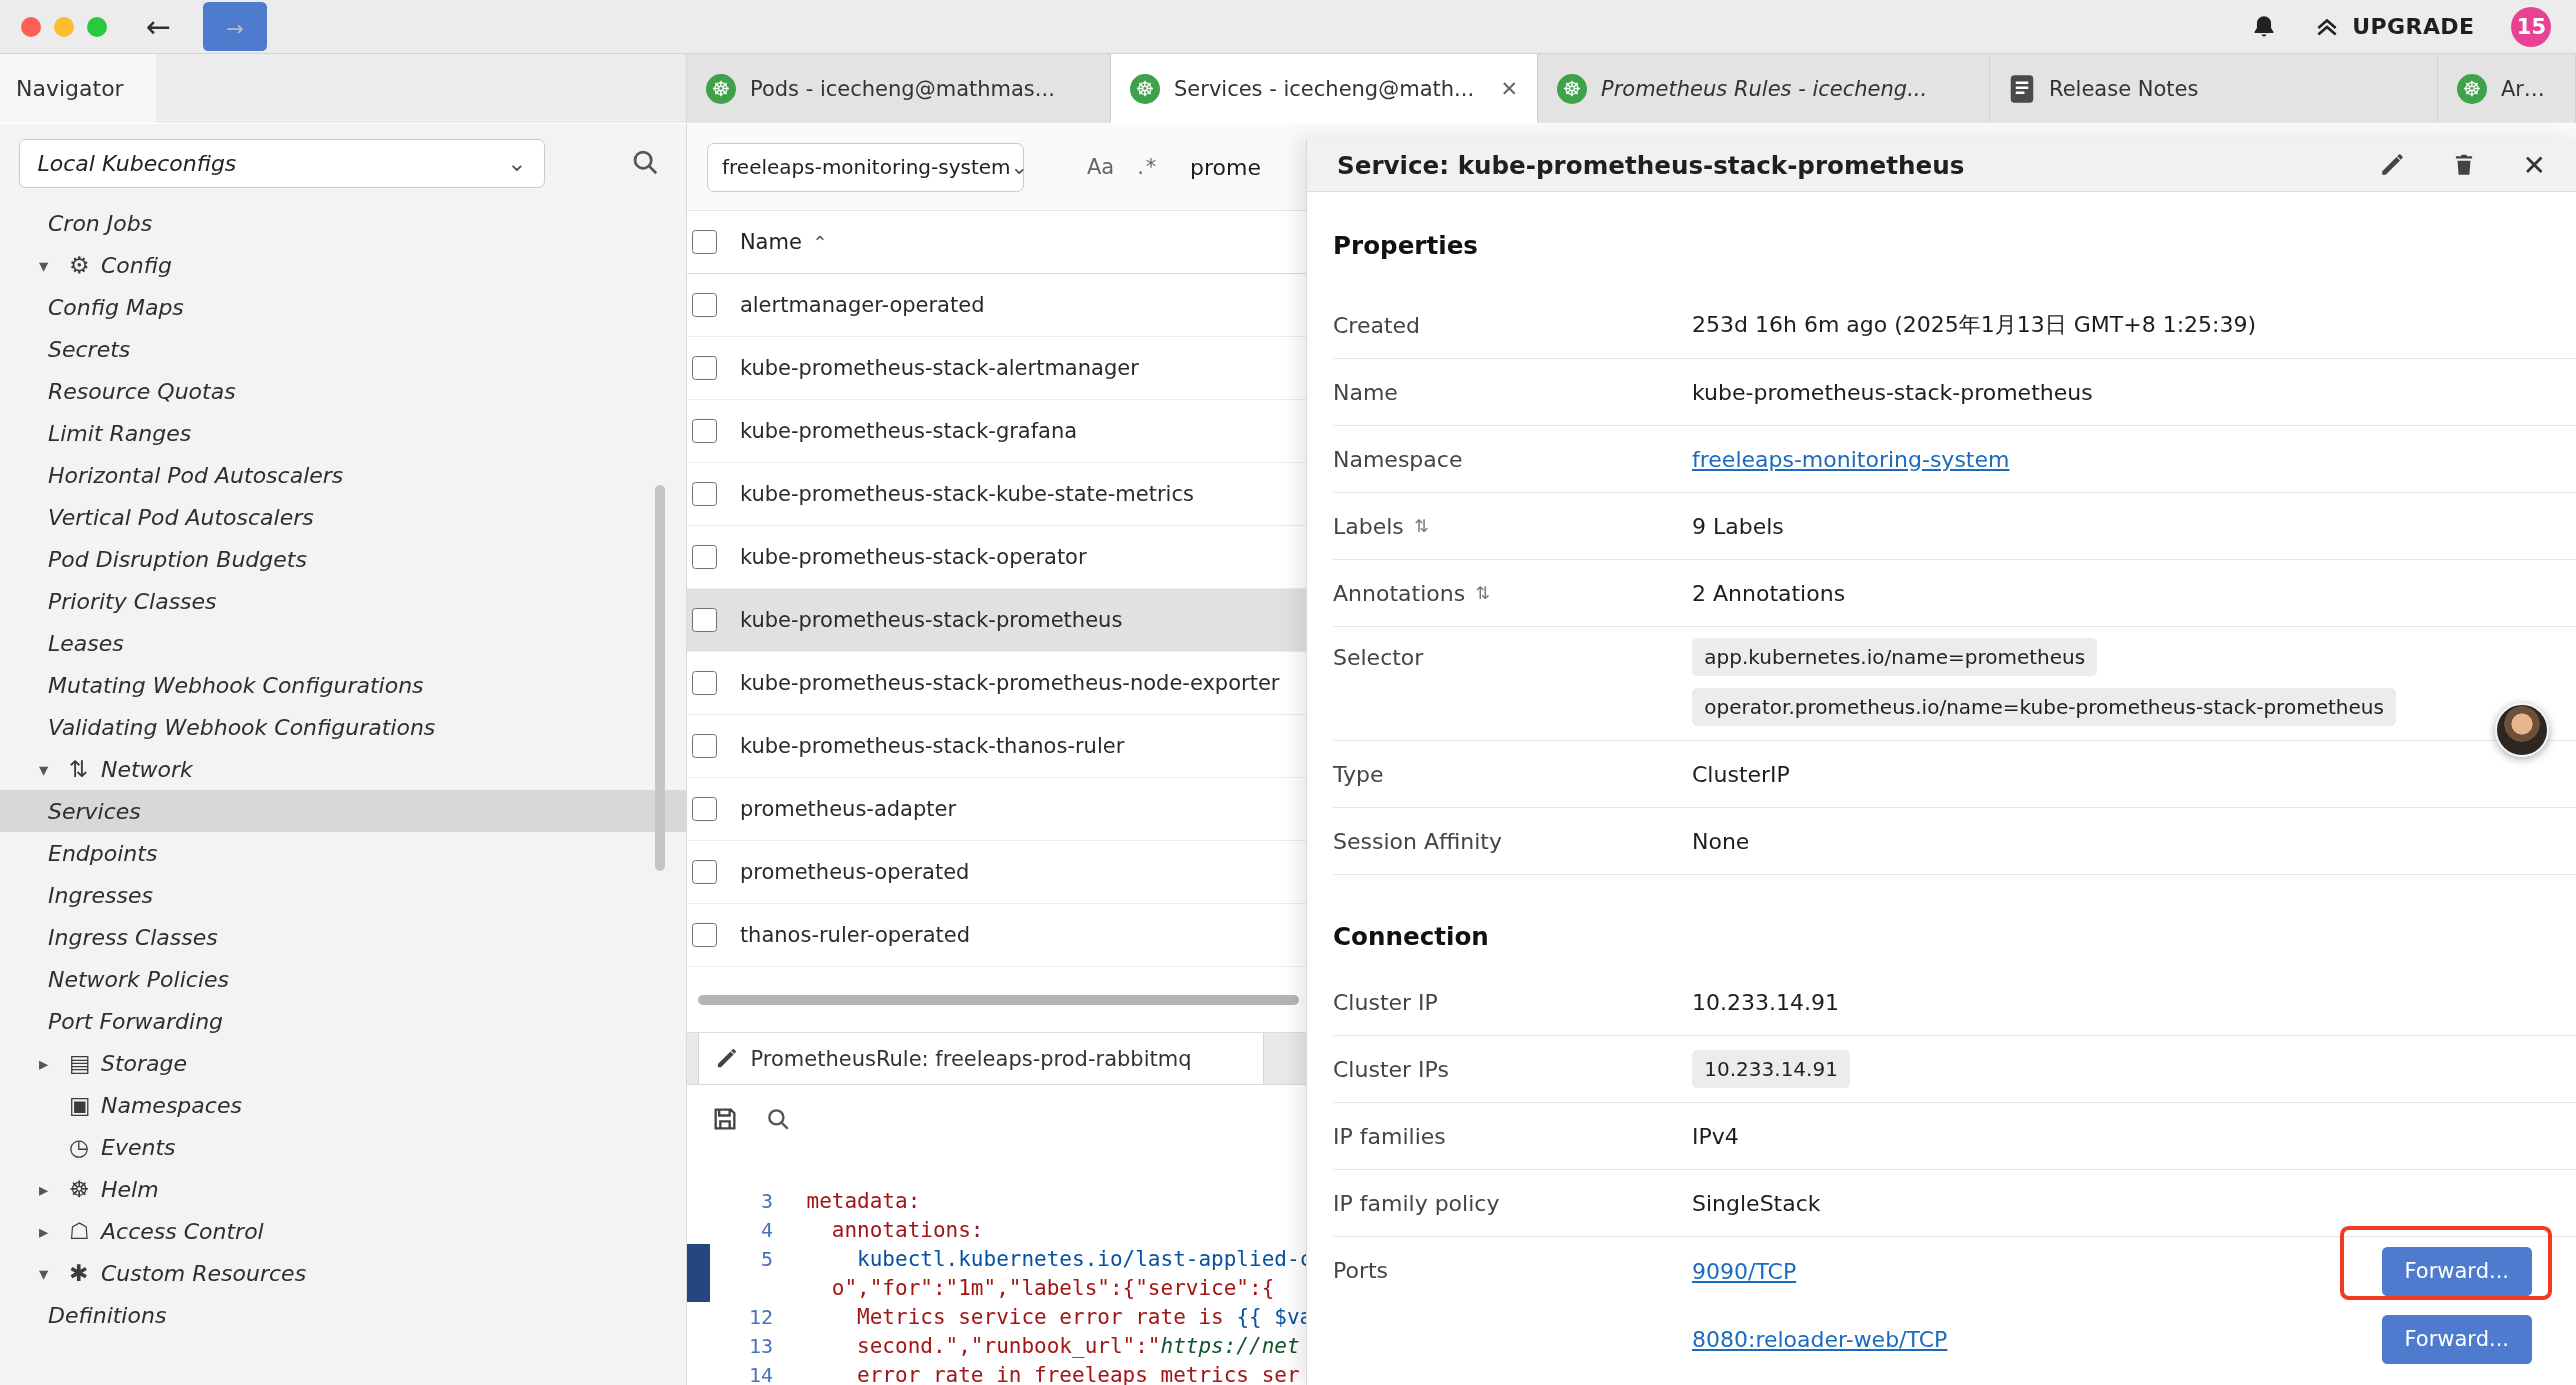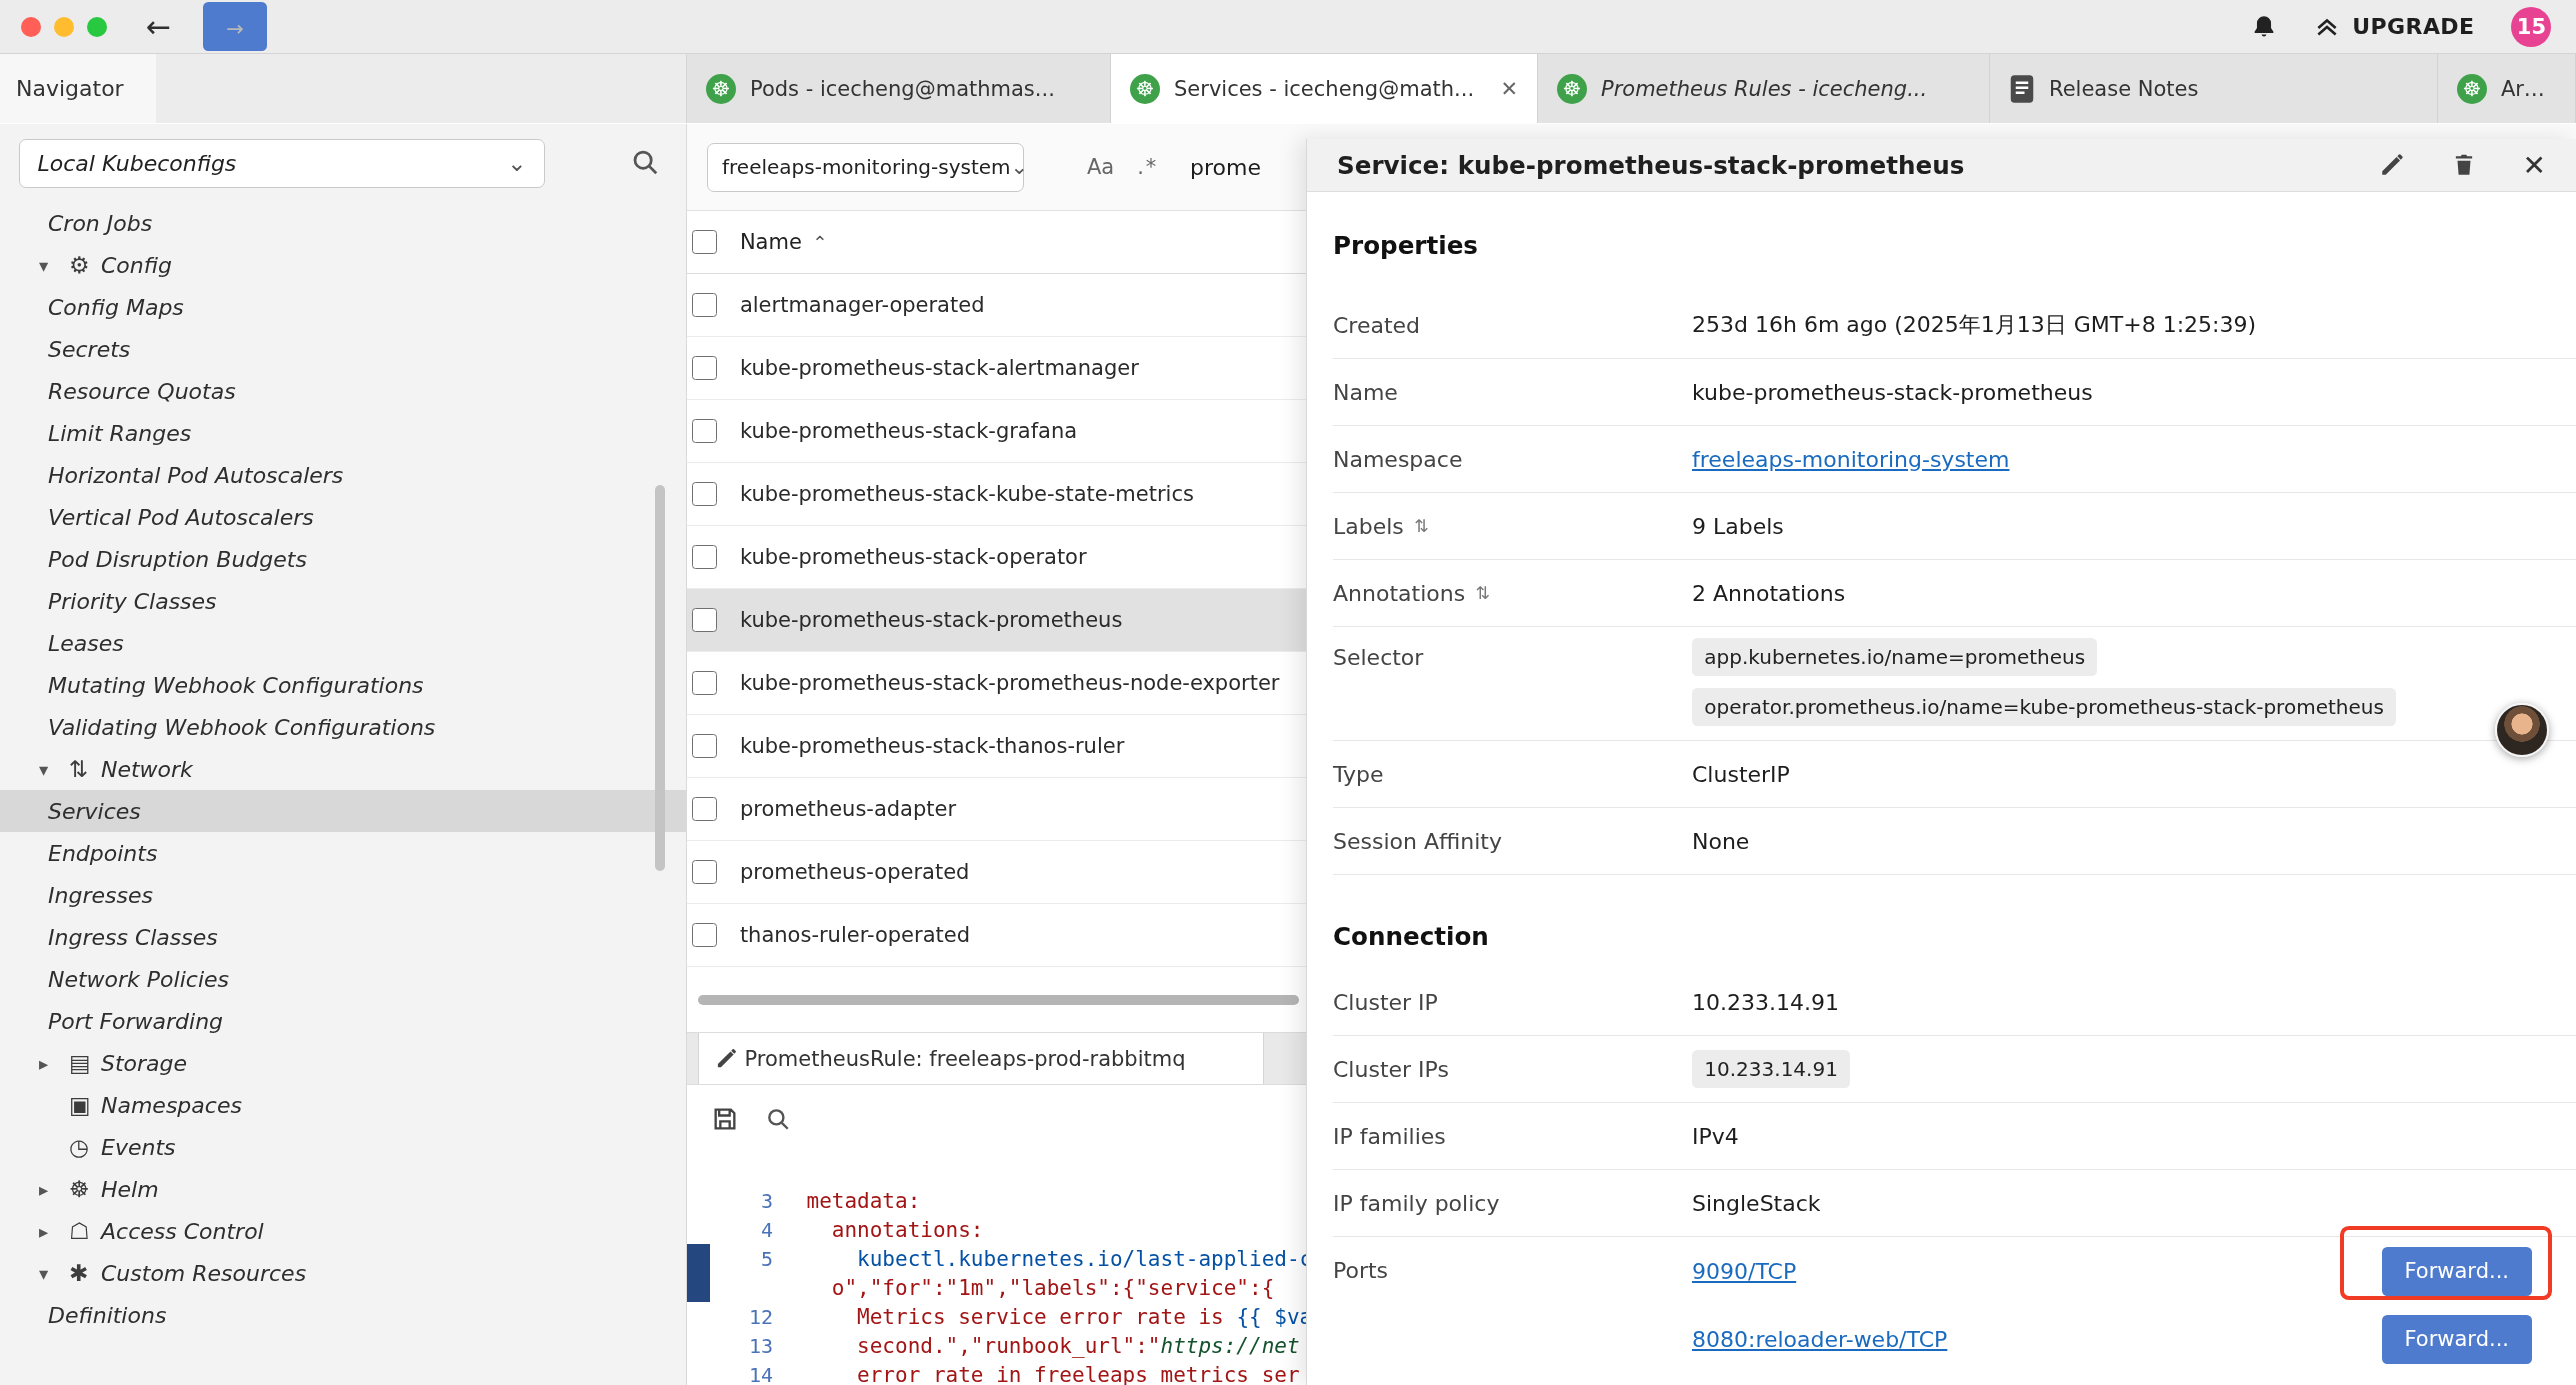--- a/index.html
+++ b/index.html
@@ -80,21 +80,21 @@
   .srow { height:63px; display:flex; align-items:center; border-bottom:0.9px solid #ececec;
     font-size:21px; color:#2a2a2a; white-space:nowrap; }
   .srow.sel { background:#e1e1e1; }
   .srow .name { margin-left:23px; }
   .gap { flex:0 0 64px; position:relative; }
   .hscroll { position:absolute; left:10.5px; top:27px; width:601px; height:9.6px;
     background:#b5b5b5; border-radius:5.3px; }
   .etabs { flex:0 0 53px; background:#e9e9e9; border-top:0.9px solid #dcdcdc;
     border-bottom:0.9px solid #dcdcdc; display:flex; align-items:stretch; }
   .etab { margin-left:10.5px; width:566px; background:#fff; border-left:0.9px solid #d5d5d5;
-    border-right:0.9px solid #d5d5d5; display:flex; align-items:center; gap:7px;
+    border-right:0.9px solid #d5d5d5; display:flex; align-items:center; gap:13px;
     padding:0 16px; font-size:21px; color:#333; white-space:nowrap; overflow:hidden; }
   .etab2 { margin-left:auto; width:40px; background:#fff; border-left:0.9px solid #d5d5d5;
     display:flex; align-items:center; padding-left:8.8px; }
   .etoolbar { flex:0 0 68px; display:flex; align-items:center; gap:26px; padding-left:24px;
     background:#fff; }
   .ecode { flex:1; padding-top:33px; font-family:"DejaVu Sans Mono",monospace; }
   .cline { display:flex; height:29px; align-items:center; }
   .glyph { flex:0 0 23px; align-self:stretch; }
   .glyph.mark { background:#23477e; }
   .lnum { flex:0 0 79px; text-align:right; padding-right:16px; color:#4a72b8; font-size:20px; }

